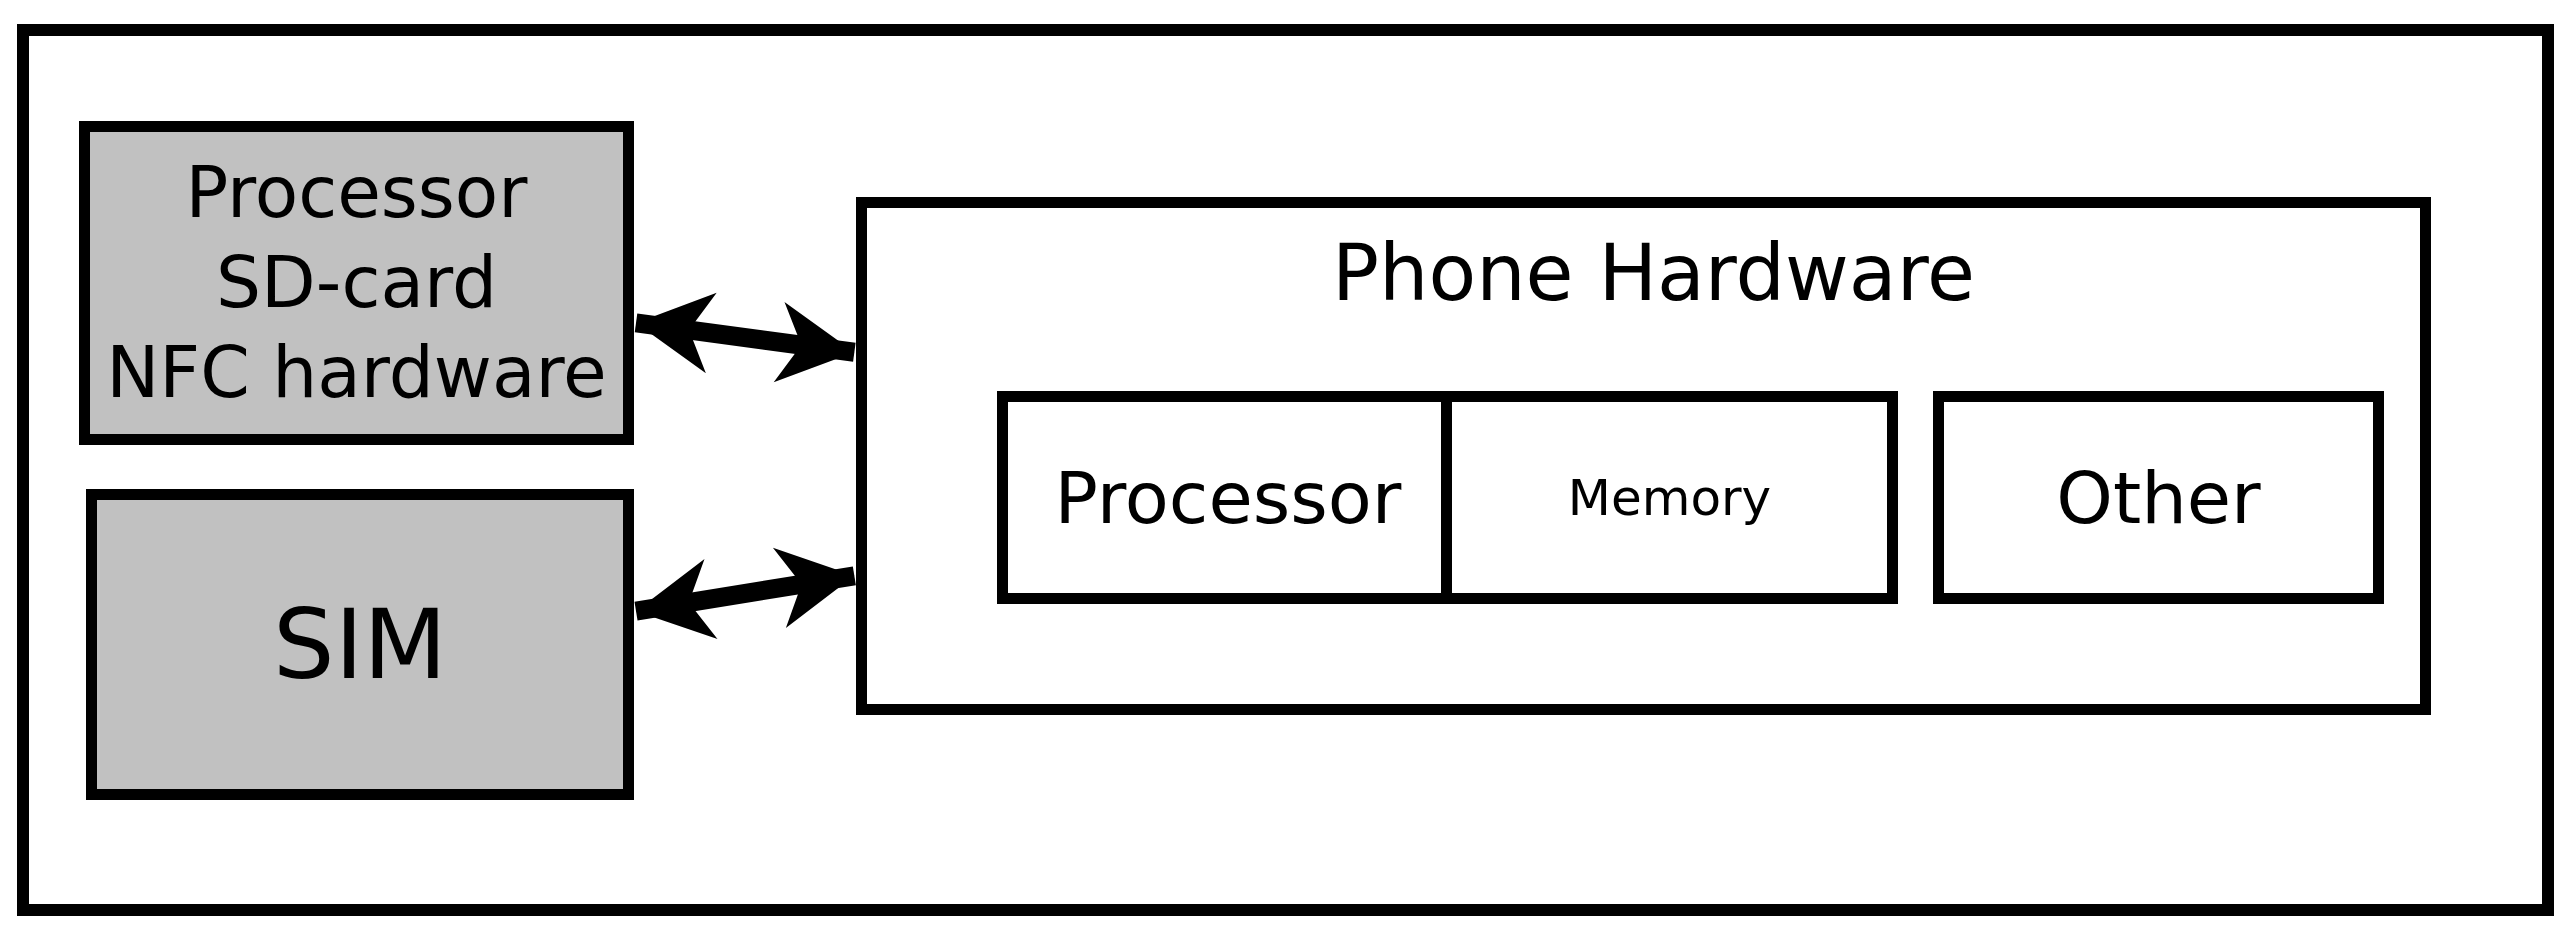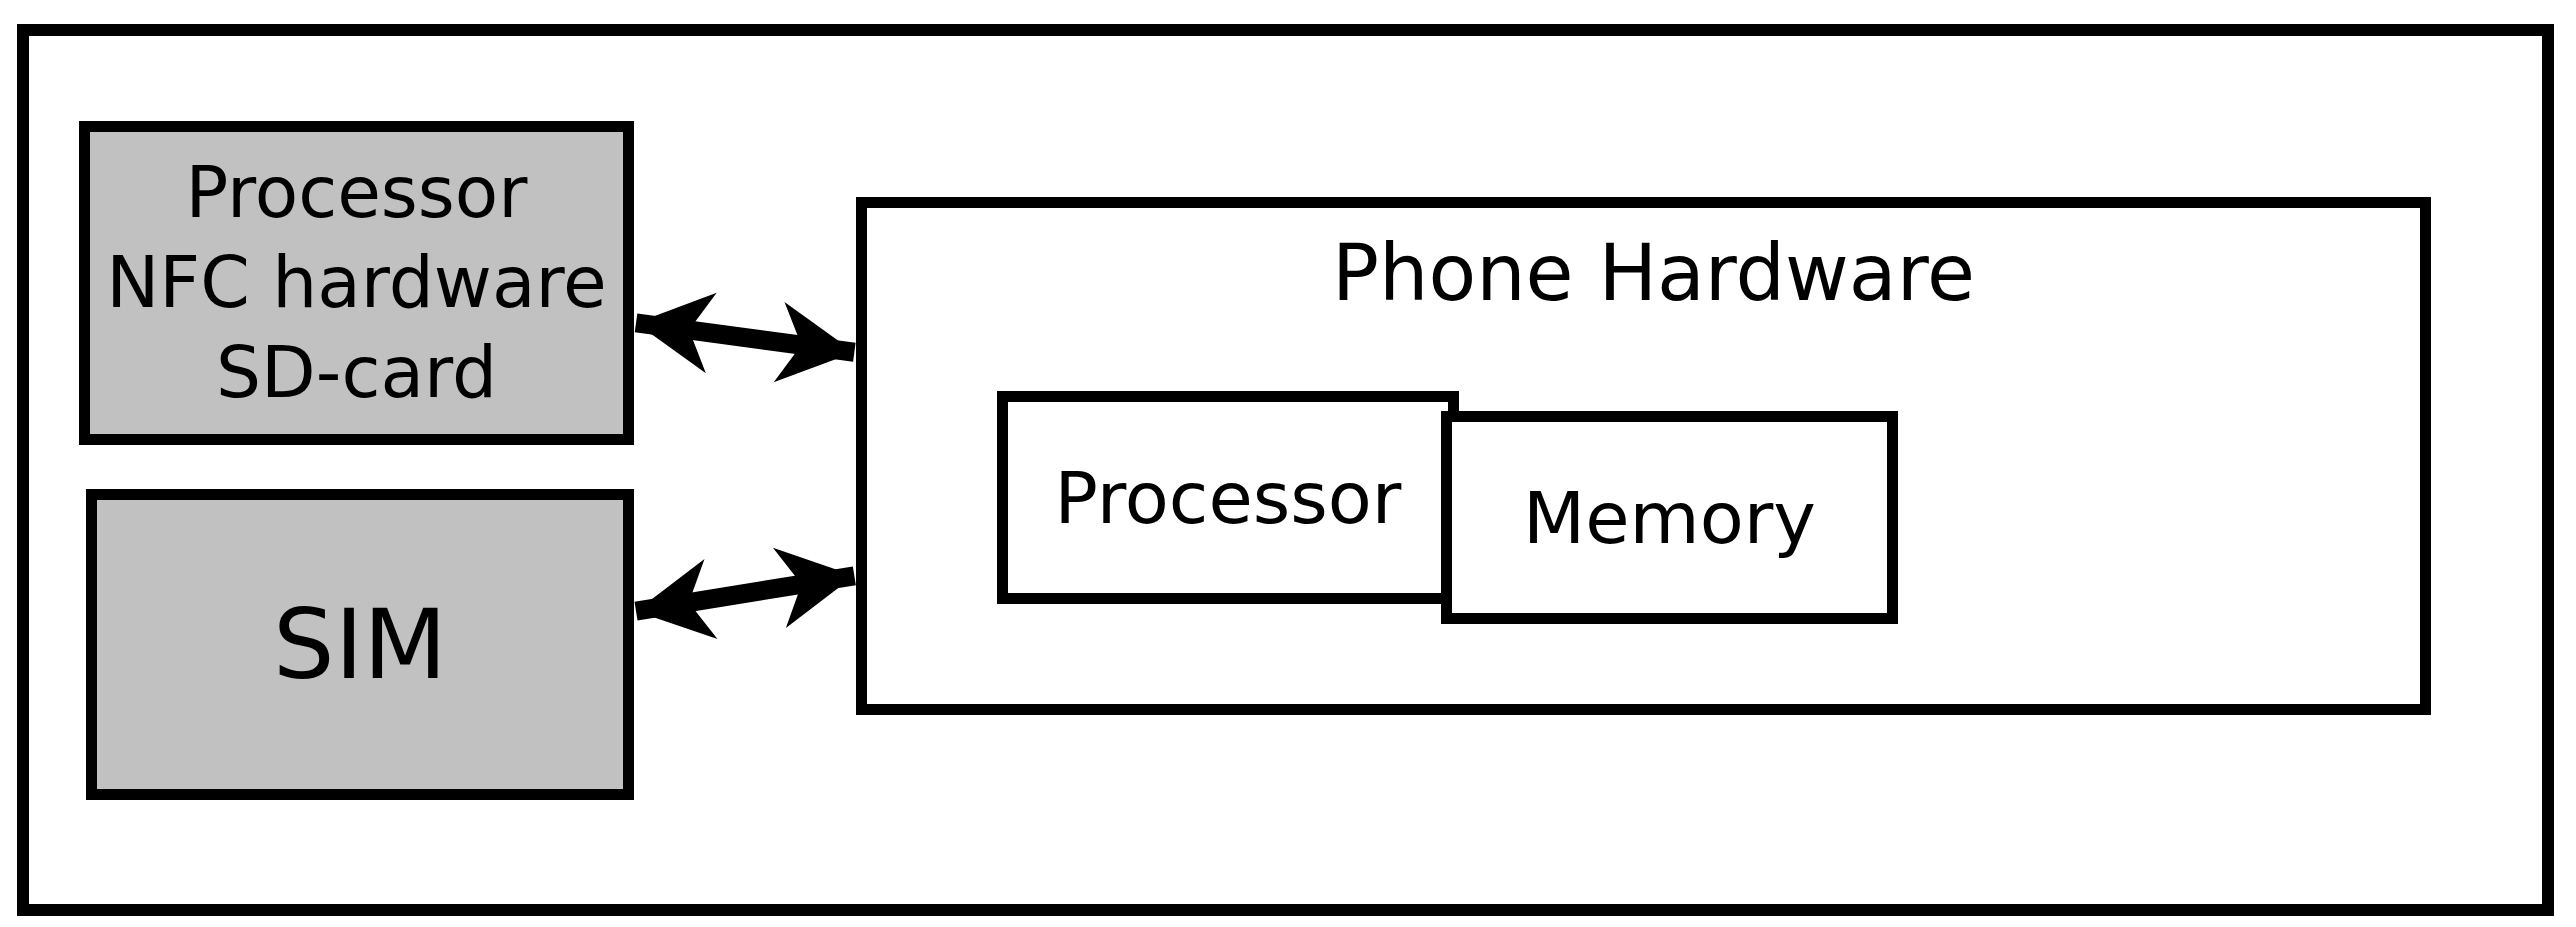--- a/index.html
+++ b/index.html
@@ -23,55 +23,58 @@
   .node.gray{background:#c1c1c1;}
   #removable{left:79px;top:121px;width:555px;height:324px;font-size:71px;}
   #removable .ln{display:block;line-height:90px;}
   #sim{left:86px;top:489px;width:548px;height:311px;font-size:97px;}
   #phone{left:856px;top:197px;width:1575px;height:518px;display:block;}
   .phone-title{
     position:absolute;left:0;right:0;top:26px;
     text-align:center;font-size:78px;line-height:78px;padding-left:20px;
   }
   #processor{left:997px;top:391px;width:462px;height:213px;font-size:72px;}
-  #memory{left:1441px;top:391px;width:457px;height:213px;font-size:72px;margin-top:20px;}
+  #memory{left:1441px;top:391px;width:457px;height:213px;font-size:50px;}
   #other{left:1933px;top:391px;width:451px;height:213px;font-size:72px;}
   .edges-layer{position:absolute;left:0;top:0;width:2576px;height:928px;pointer-events:none;}
 </style>
 </head>
 <body>
 
 <div class="canvas">
 
   <div class="outer-frame"></div>
 
   <div class="node gray" id="removable">
     <div>
       <span class="ln">Processor</span>
+      <span class="ln">SD-card</span>
       <span class="ln">NFC hardware</span>
-      <span class="ln">SD-card</span>
     </div>
   </div>
 
   <div class="node gray" id="sim">
     <span>SIM</span>
   </div>
 
   <div class="node" id="phone">
     <div class="phone-title">Phone Hardware</div>
   </div>
 
   <div class="node" id="processor">
     <span>Processor</span>
   </div>
 
   <div class="node" id="memory">
     <span>Memory</span>
   </div>
 
+  <div class="node" id="other">
+    <span>Other</span>
+  </div>
 
   <svg class="edges-layer" viewBox="0 0 2985 1075" xmlns="http://www.w3.org/2000/svg" aria-hidden="true">
     <defs>
       <marker id="barb" markerUnits="userSpaceOnUse" markerWidth="110" markerHeight="110" refX="95" refY="50" orient="auto-start-reverse">
         <path d="M95,50 L7,3 L33,50 L7,97 Z" fill="#000000"></path>
       </marker>
     </defs>
     <line x1="737" y1="374" x2="990" y2="408" stroke="#000000" stroke-width="22" marker-start="url(#barb)" marker-end="url(#barb)"></line>
     <line x1="737" y1="708" x2="990" y2="667" stroke="#000000" stroke-width="22" marker-start="url(#barb)" marker-end="url(#barb)"></line>
   </svg>

